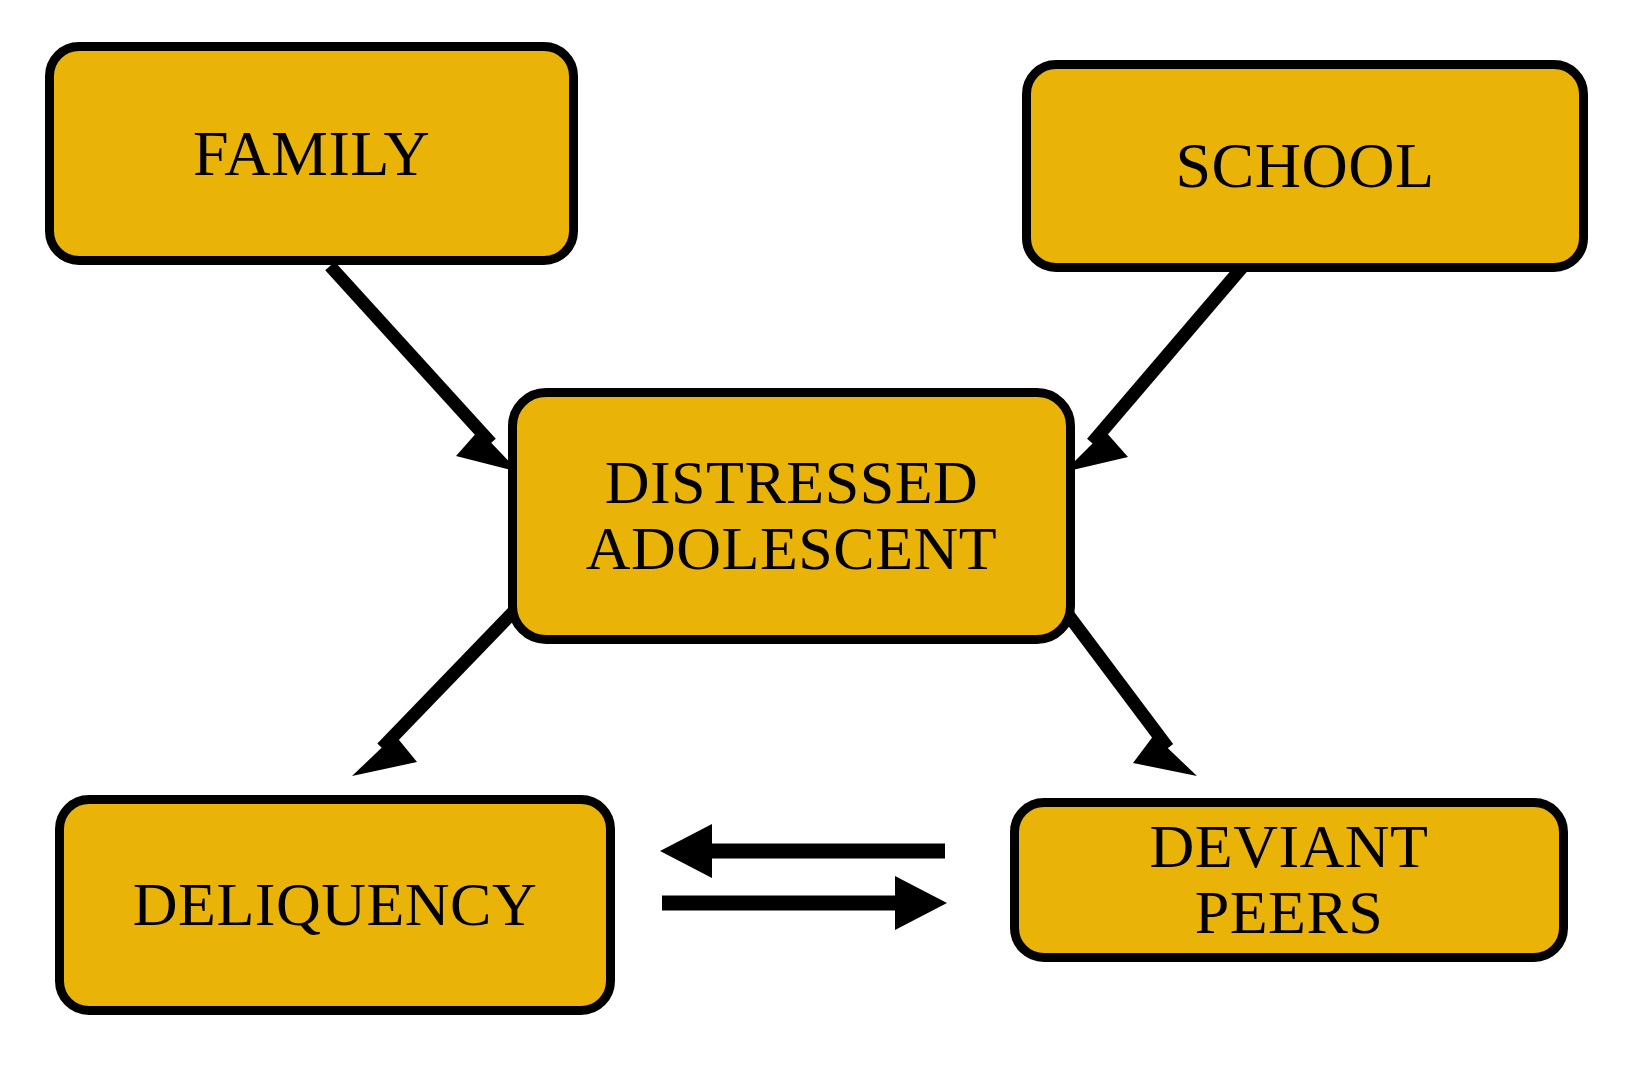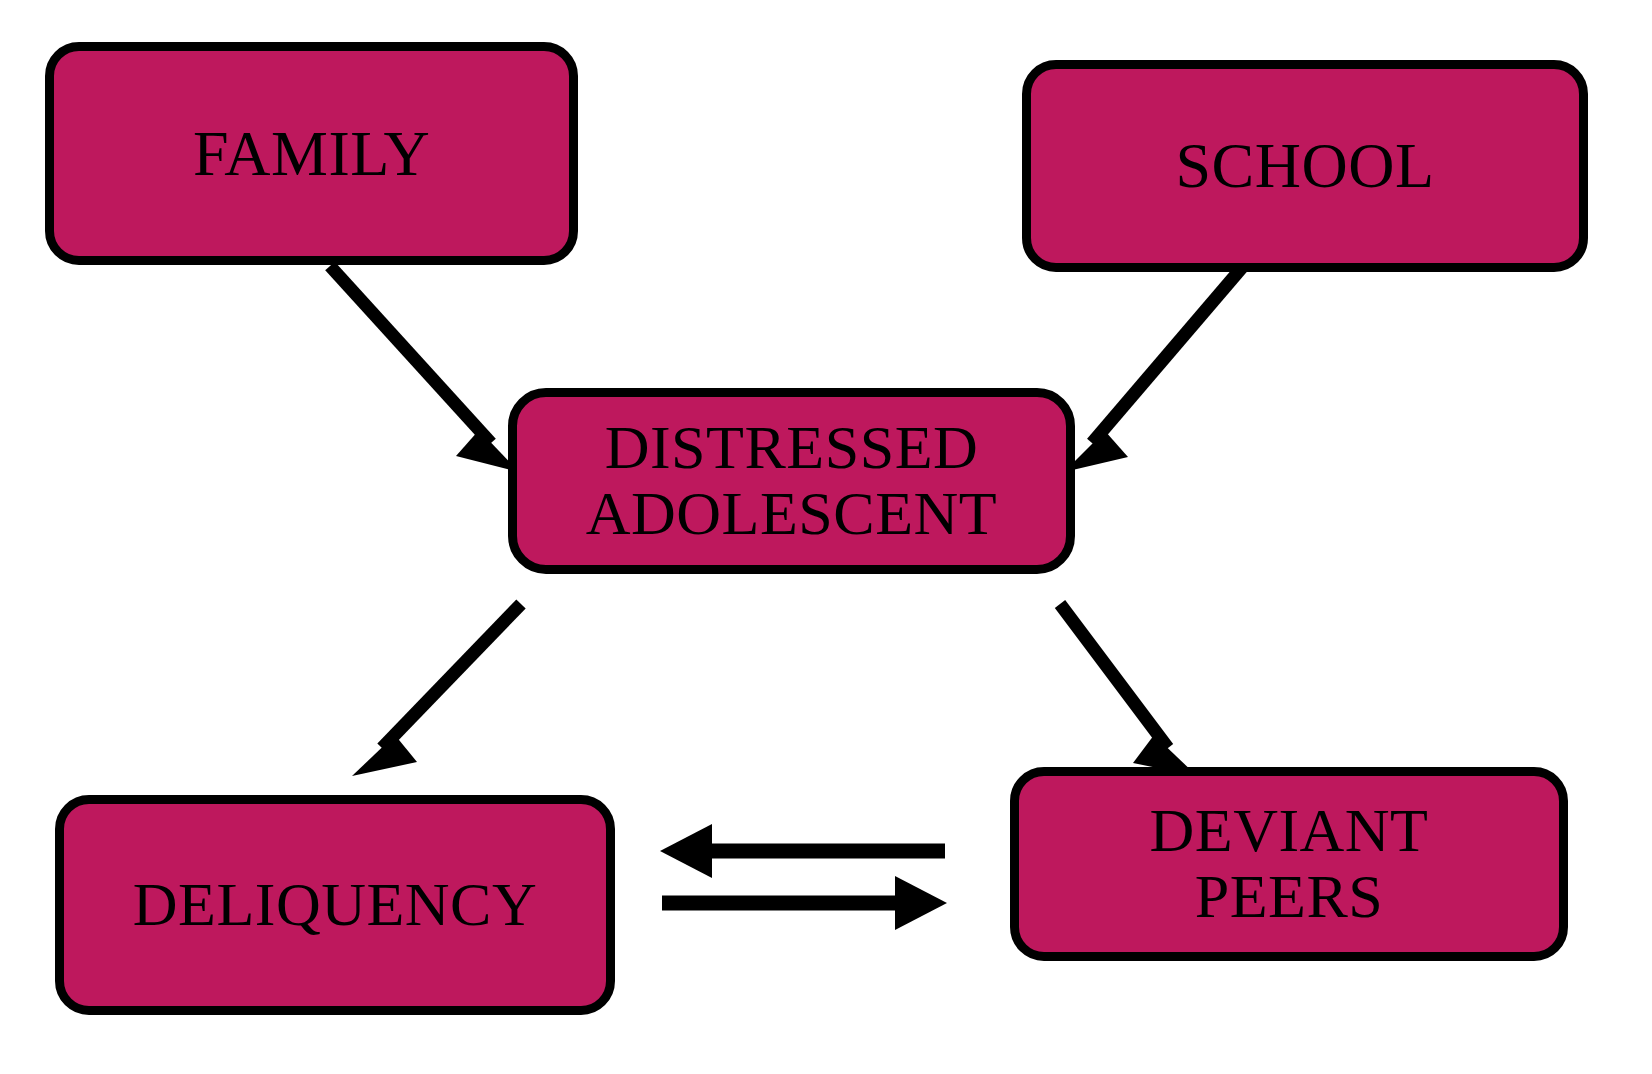--- a/index.html
+++ b/index.html
@@ -22,21 +22,21 @@
     position: absolute;
     left: 0;
     top: 0;
     width: 1652px;
     height: 1074px;
     pointer-events: none;
   }
   .node {
     position: absolute;
     box-sizing: border-box;
-    background: #be185d;
+    background: #eab308;
     border: 9px solid #000000;
     border-radius: 34px;
     display: flex;
     align-items: center;
     justify-content: center;
     text-align: center;
     color: #000000;
     font-family: "Liberation Serif", "DejaVu Serif", serif;
     font-weight: 400;
     letter-spacing: 0.5px;
@@ -56,33 +56,33 @@
     font-size: 64px;
   }
   #node-school {
     left: 1022px; top: 50px;
     width: 566px; height: 212px;
     font-size: 64px;
     margin-top: 10px;
   }
   #node-distressed {
     left: 508px; top: 388px;
-    width: 567px; height: 186px;
+    width: 567px; height: 256px;
     font-size: 62px;
     border-radius: 38px;
   }
   #node-deliquency {
     left: 55px;  top: 795px;
     width: 560px; height: 220px;
     font-size: 62px;
     text-align: center;
   }
   #node-deviant-peers {
-    left: 1010px; top: 767px;
-    width: 558px; height: 194px;
+    left: 1010px; top: 798px;
+    width: 558px; height: 164px;
     font-size: 62px;
   }
 </style>
 </head>
 <body>
 
 <div id="stage">
 
   <svg id="arrow-layer" viewBox="0 0 1652 1074" xmlns="http://www.w3.org/2000/svg">
 

